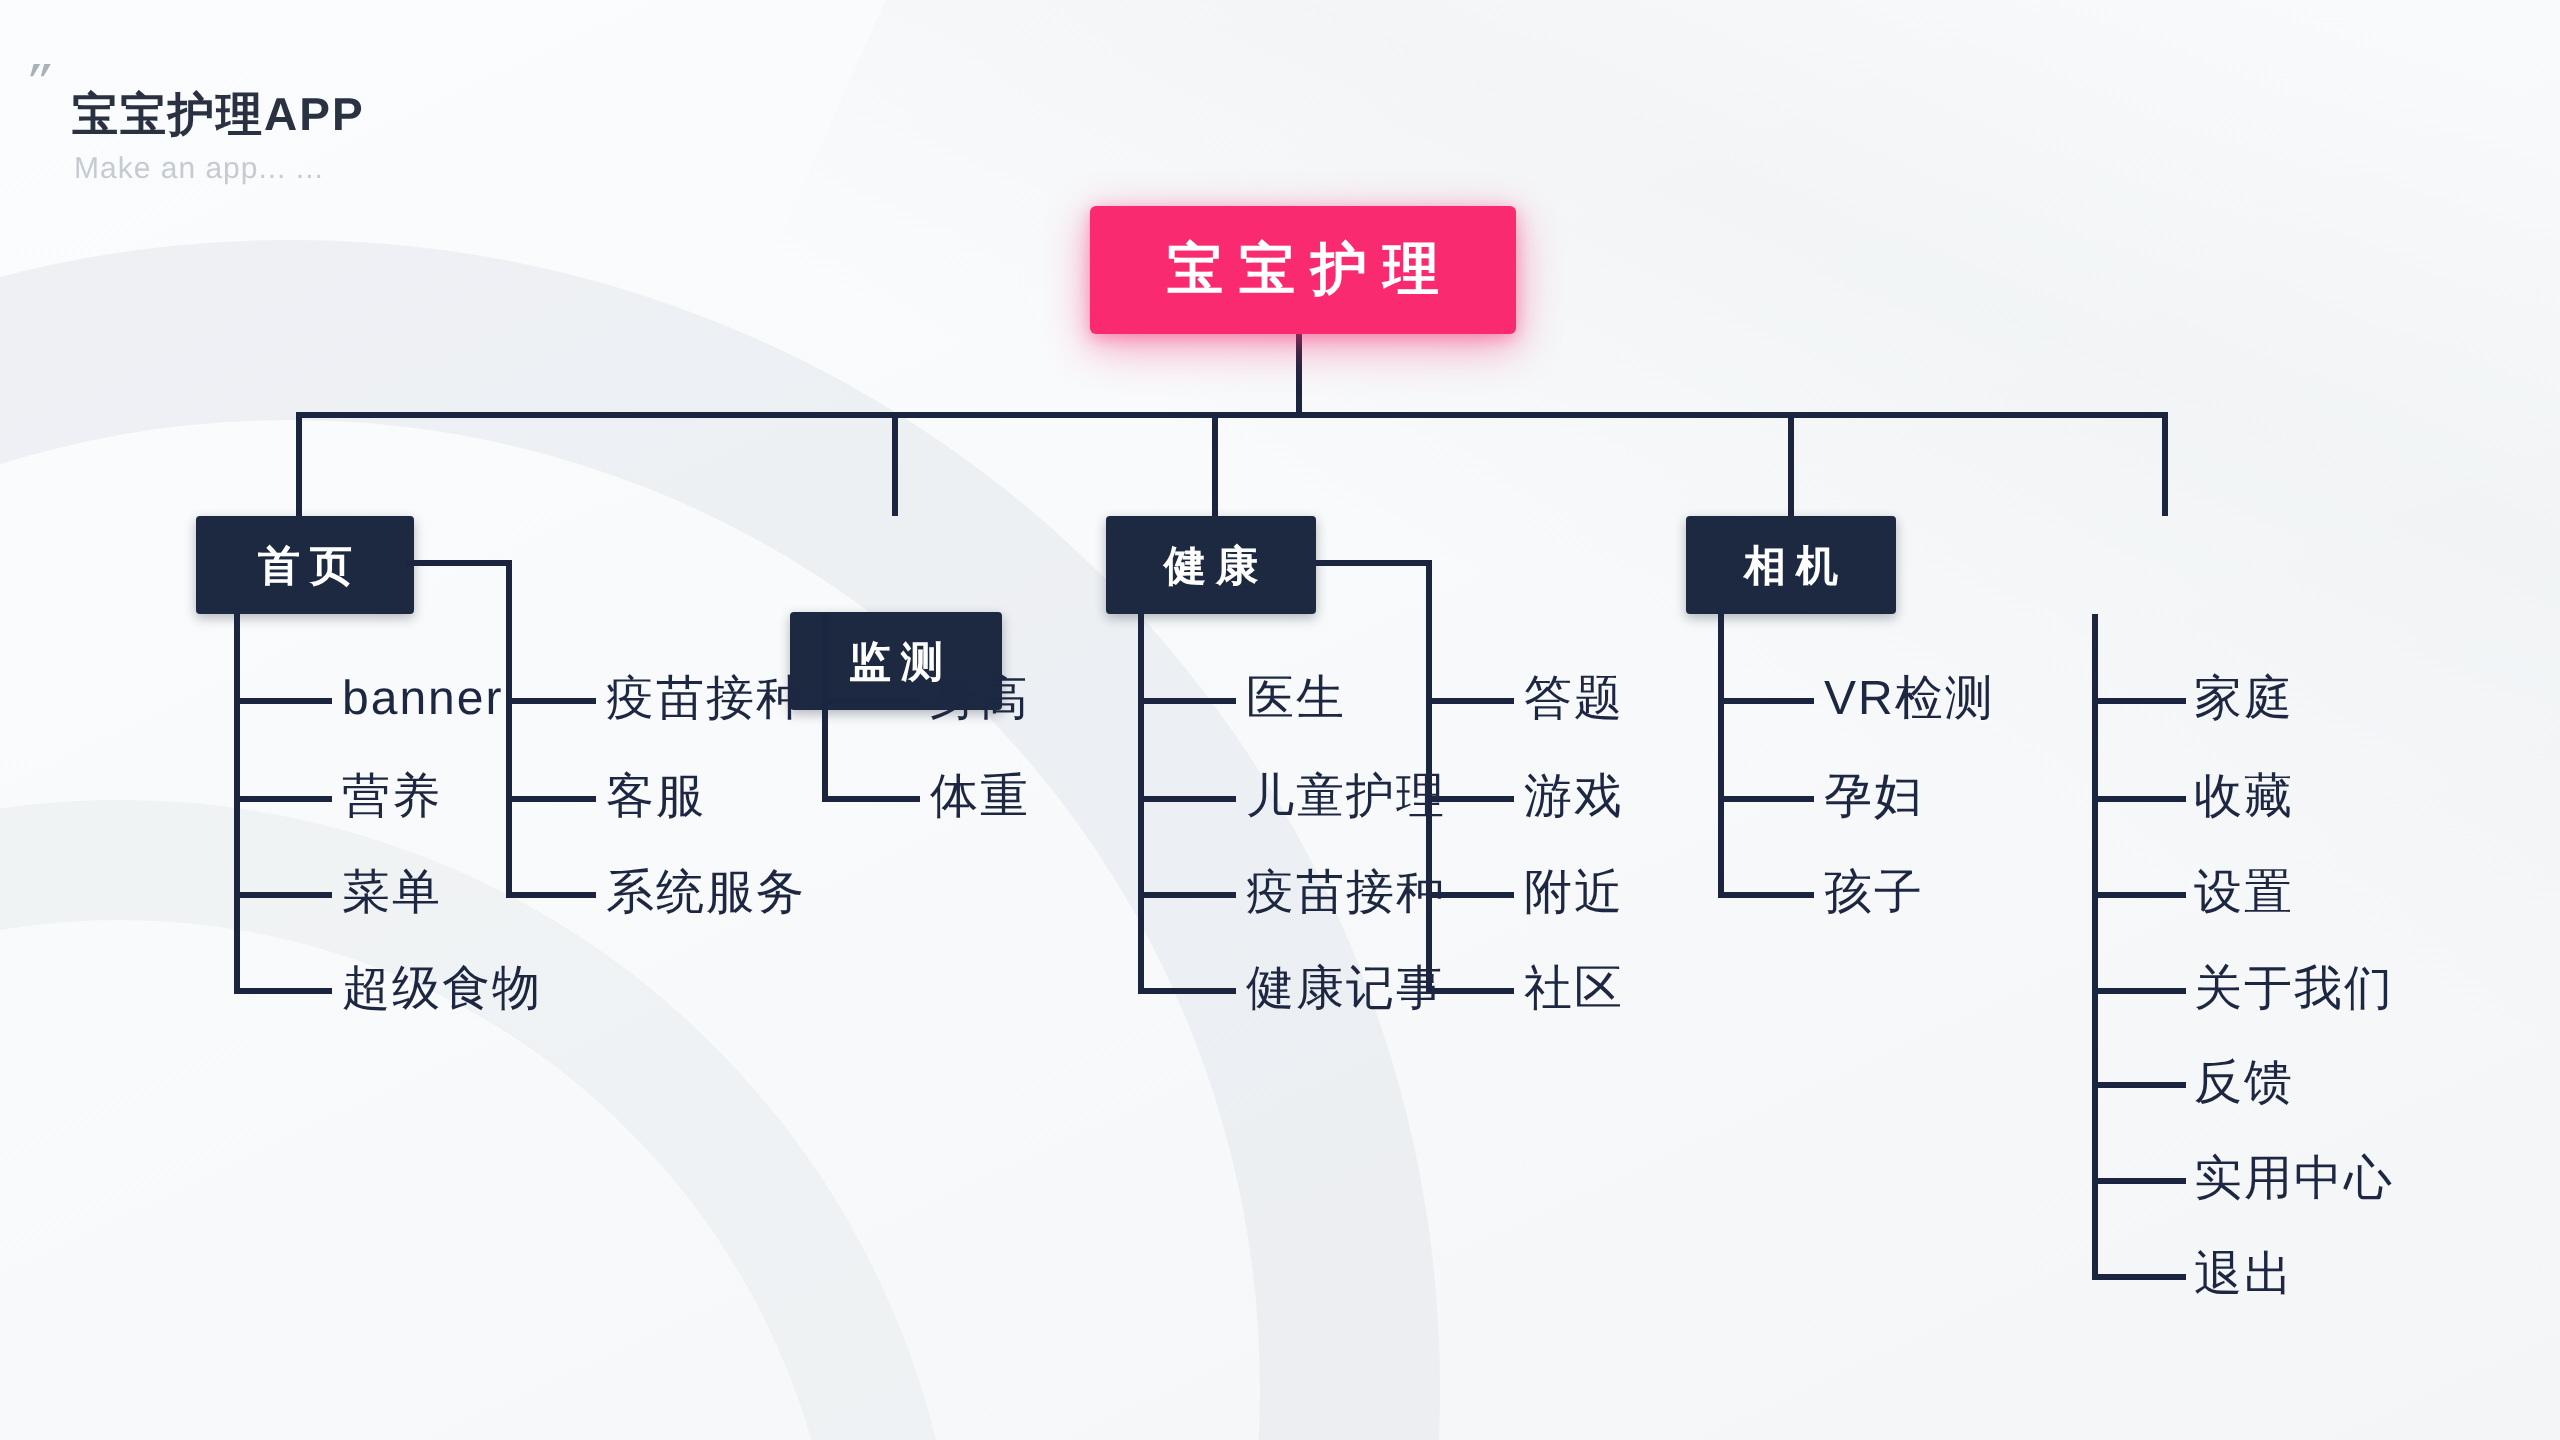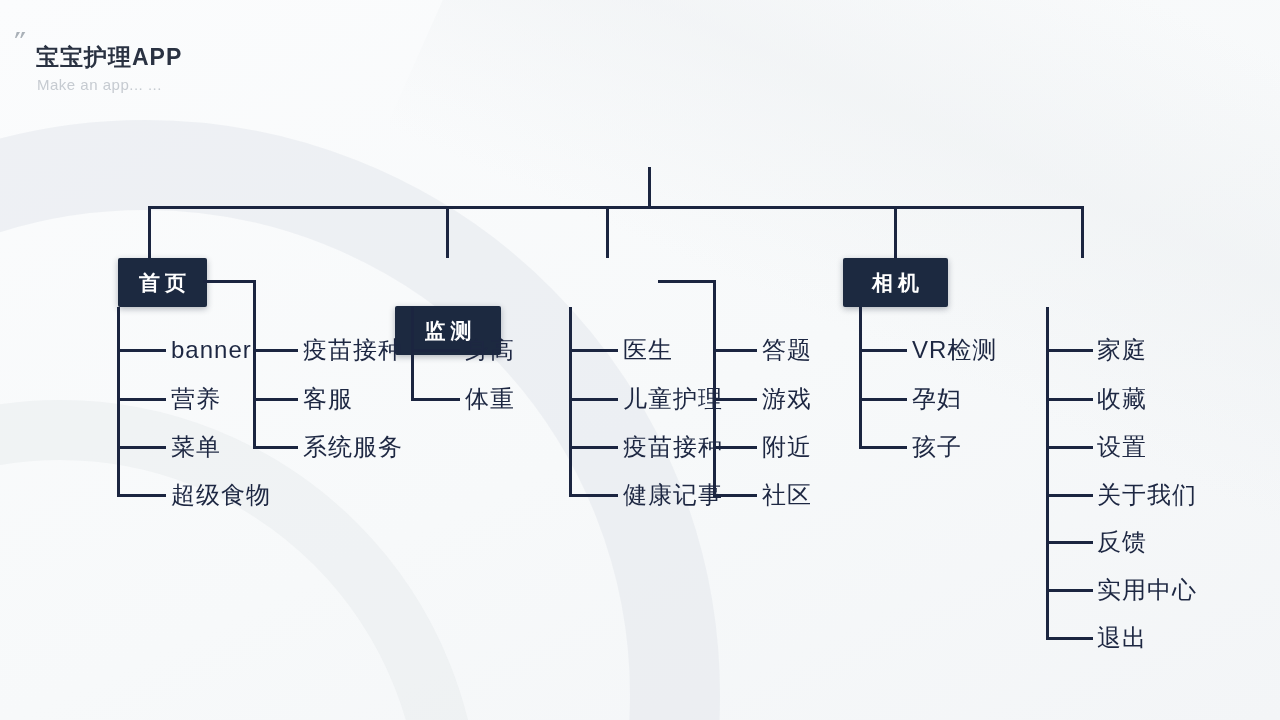--- a/index.html
+++ b/index.html
@@ -26,21 +26,21 @@
 
   
   .root { position:absolute; left:545px; top:103px; width:213px; height:64px; background:#fa2a70;
           border-radius:3px; display:flex; align-items:center; justify-content:center;
           color:#fff; font-size:28px; font-weight:700; letter-spacing:8px; padding-left:8px;
           box-shadow:0 6px 22px rgba(250,42,112,.45), 0 2px 8px rgba(250,42,112,.35); }
   .node { position:absolute; top:258px; height:49px; background:#1c2940; border-radius:2px;
           display:flex; align-items:center; justify-content:center; color:#fff;
           font-size:21px; font-weight:700; letter-spacing:5px; padding-left:5px;
           box-shadow:0 2px 6px rgba(18,28,48,.3); }
-  .n-home    { left:98px;   width:89px;margin-left:20px; }
+  .n-home    { left:98px;   width:109px; }
   .n-monitor { left:395px;  width:106px;margin-top:48px; }
   .n-health  { left:553px;  width:105px; }
   .n-camera  { left:843px;  width:105px; }
   .n-profile { left:1028px; width:106px; }
 
   
   .leaf { position:absolute; height:26px; line-height:26px; white-space:nowrap;
           font-size:24px; font-weight:500; letter-spacing:1px; color:#1d2742; }
 </style>
 </head>
@@ -57,22 +57,24 @@
   <div class="subtitle">Make an app... ...</div>
 
   <div class="ln" style="left:648px;top:167px;width:3px;height:41px"></div>
   <div class="ln" style="left:148px;top:206px;width:936px;height:3px"></div>
   <div class="ln" style="left:148px;top:206px;width:3px;height:52px"></div>
   <div class="ln" style="left:446px;top:206px;width:3px;height:52px"></div>
   <div class="ln" style="left:606px;top:206px;width:3px;height:52px"></div>
   <div class="ln" style="left:894px;top:206px;width:3px;height:52px"></div>
   <div class="ln" style="left:1081px;top:206px;width:3px;height:52px"></div>
 
+  <div class="root">宝宝护理</div>
   <div class="node n-home">首页</div>
   <div class="node n-monitor">监测</div>
+  <div class="node n-health">健康</div>
   <div class="node n-camera">相机</div>
 
   <div class="ln" style="left:117px;top:307px;width:3px;height:190px"></div>
   <div class="ln" style="left:203px;top:280px;width:52px;height:3px"></div>
   <div class="ln" style="left:253px;top:280px;width:3px;height:169px"></div>
   <div class="ln" style="left:411px;top:307px;width:3px;height:94px"></div>
   <div class="ln" style="left:569px;top:307px;width:3px;height:190px"></div>
   <div class="ln" style="left:658px;top:280px;width:58px;height:3px"></div>
   <div class="ln" style="left:713px;top:280px;width:3px;height:217px"></div>
   <div class="ln" style="left:859px;top:307px;width:3px;height:142px"></div>

